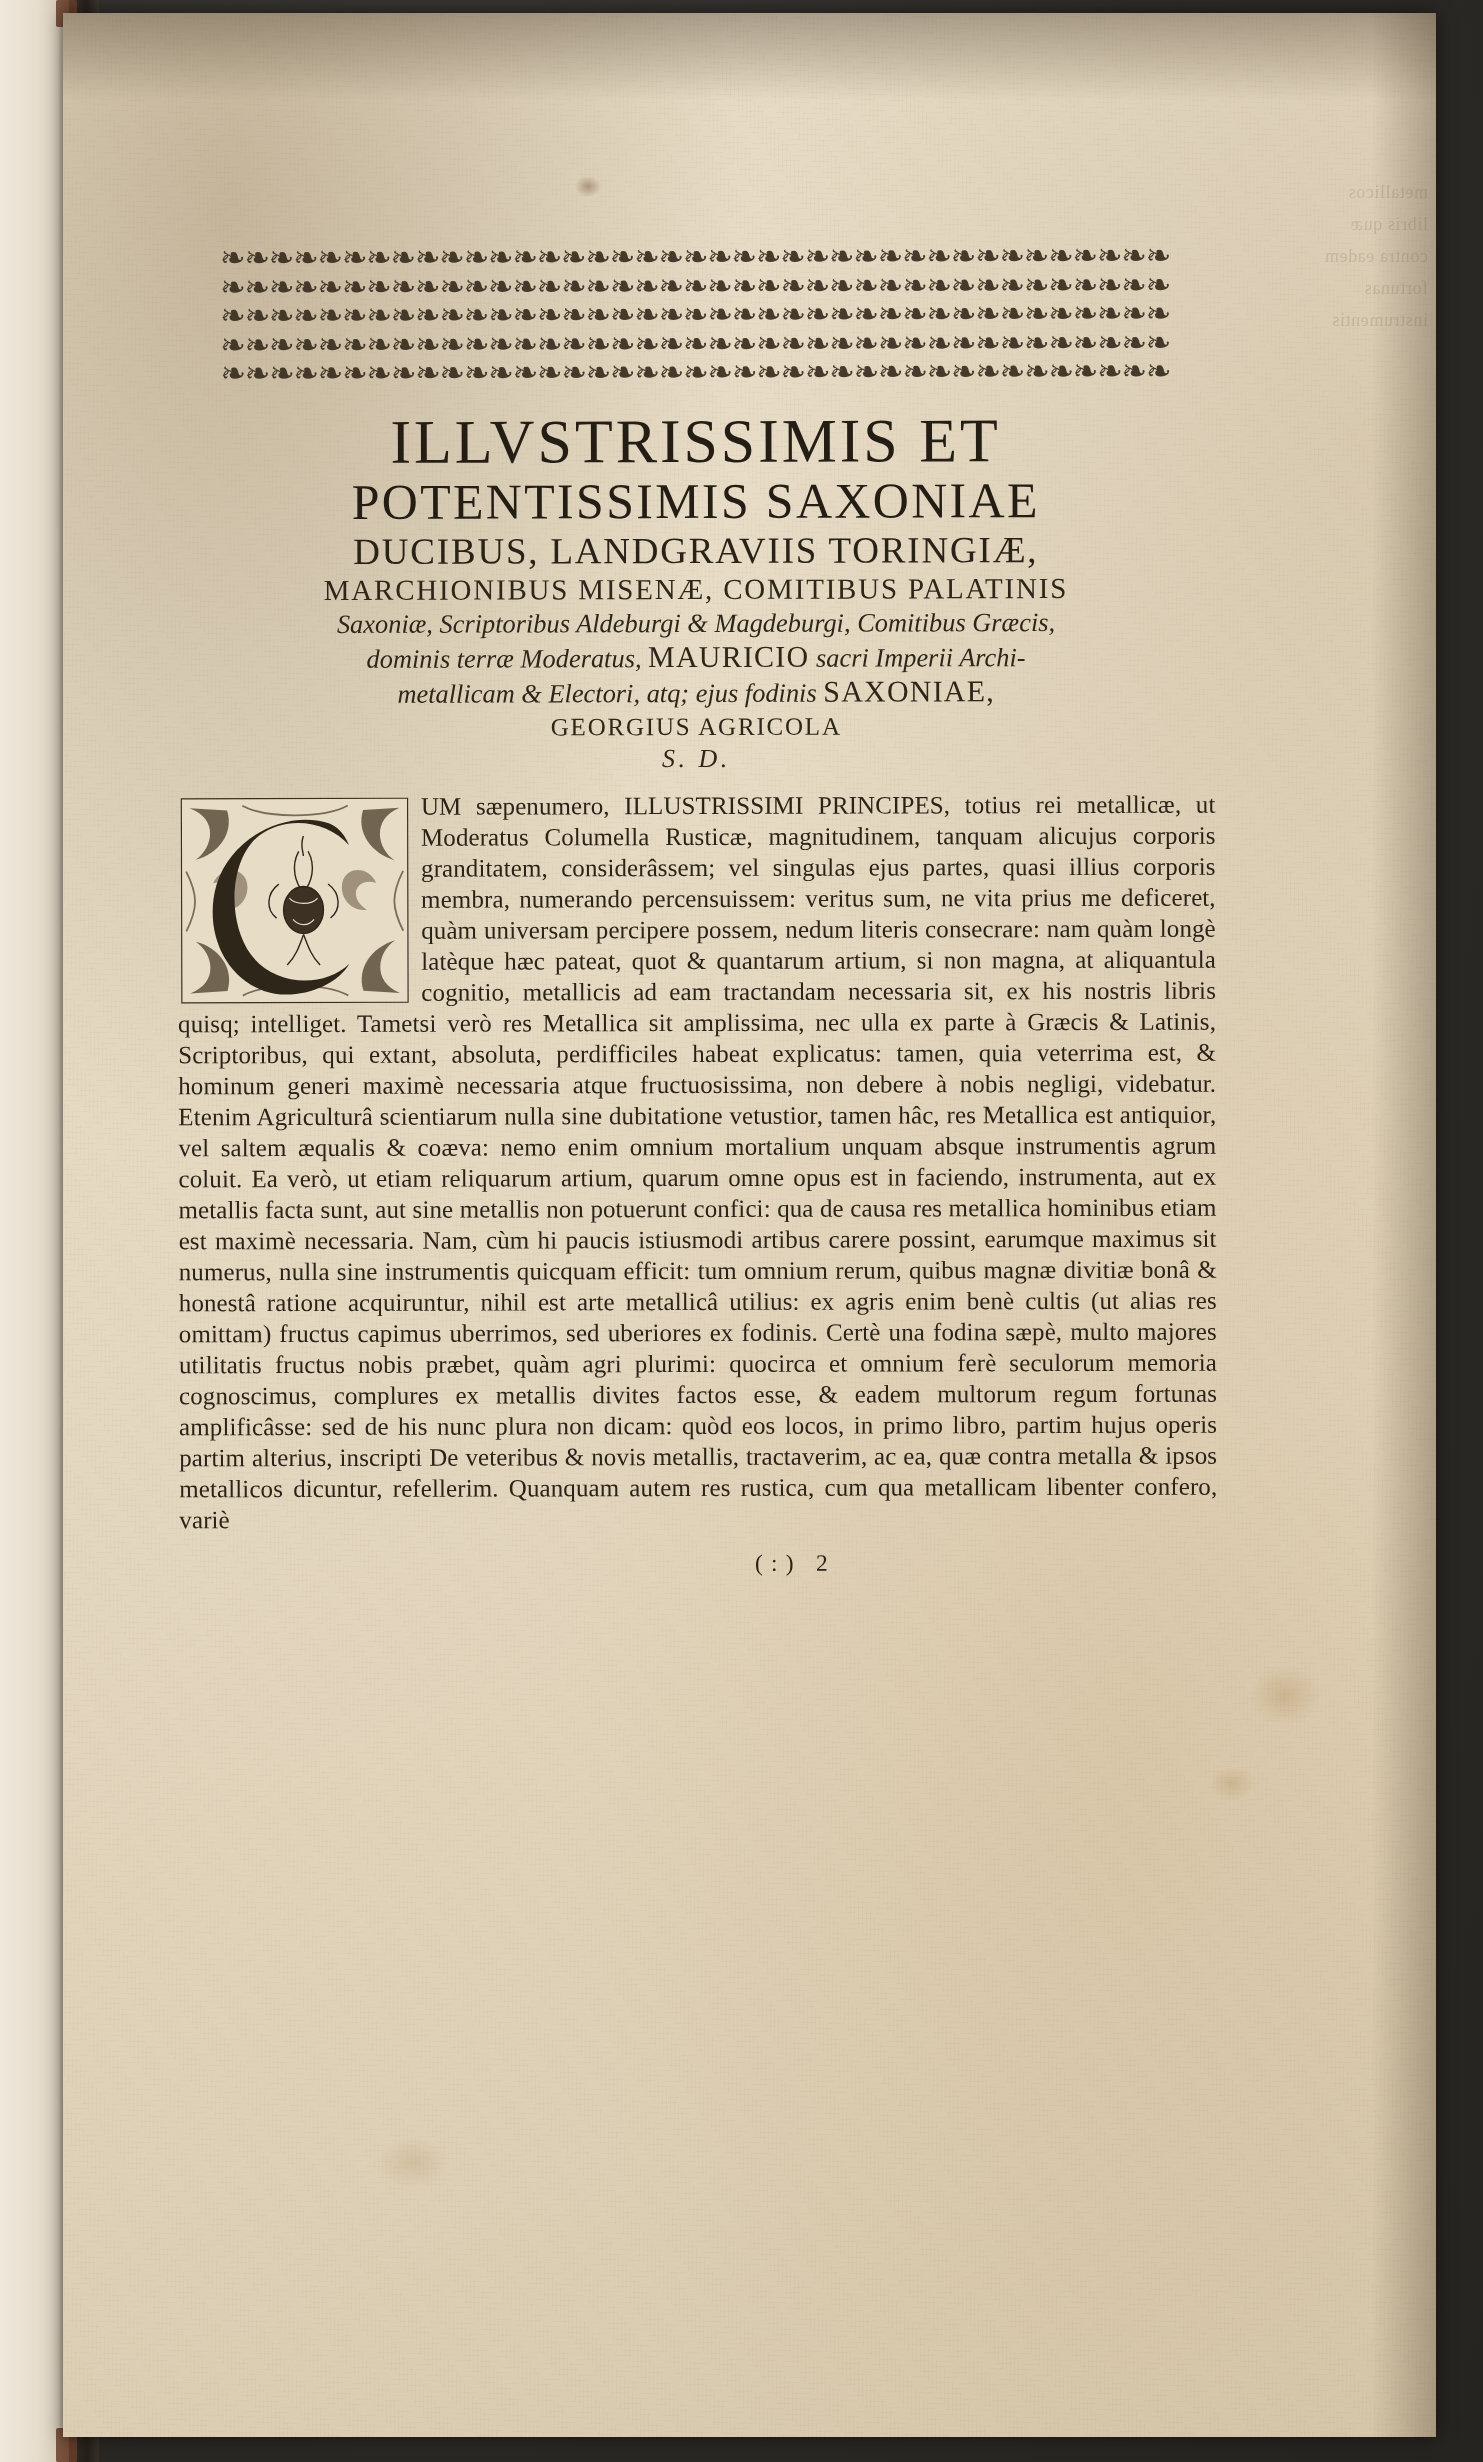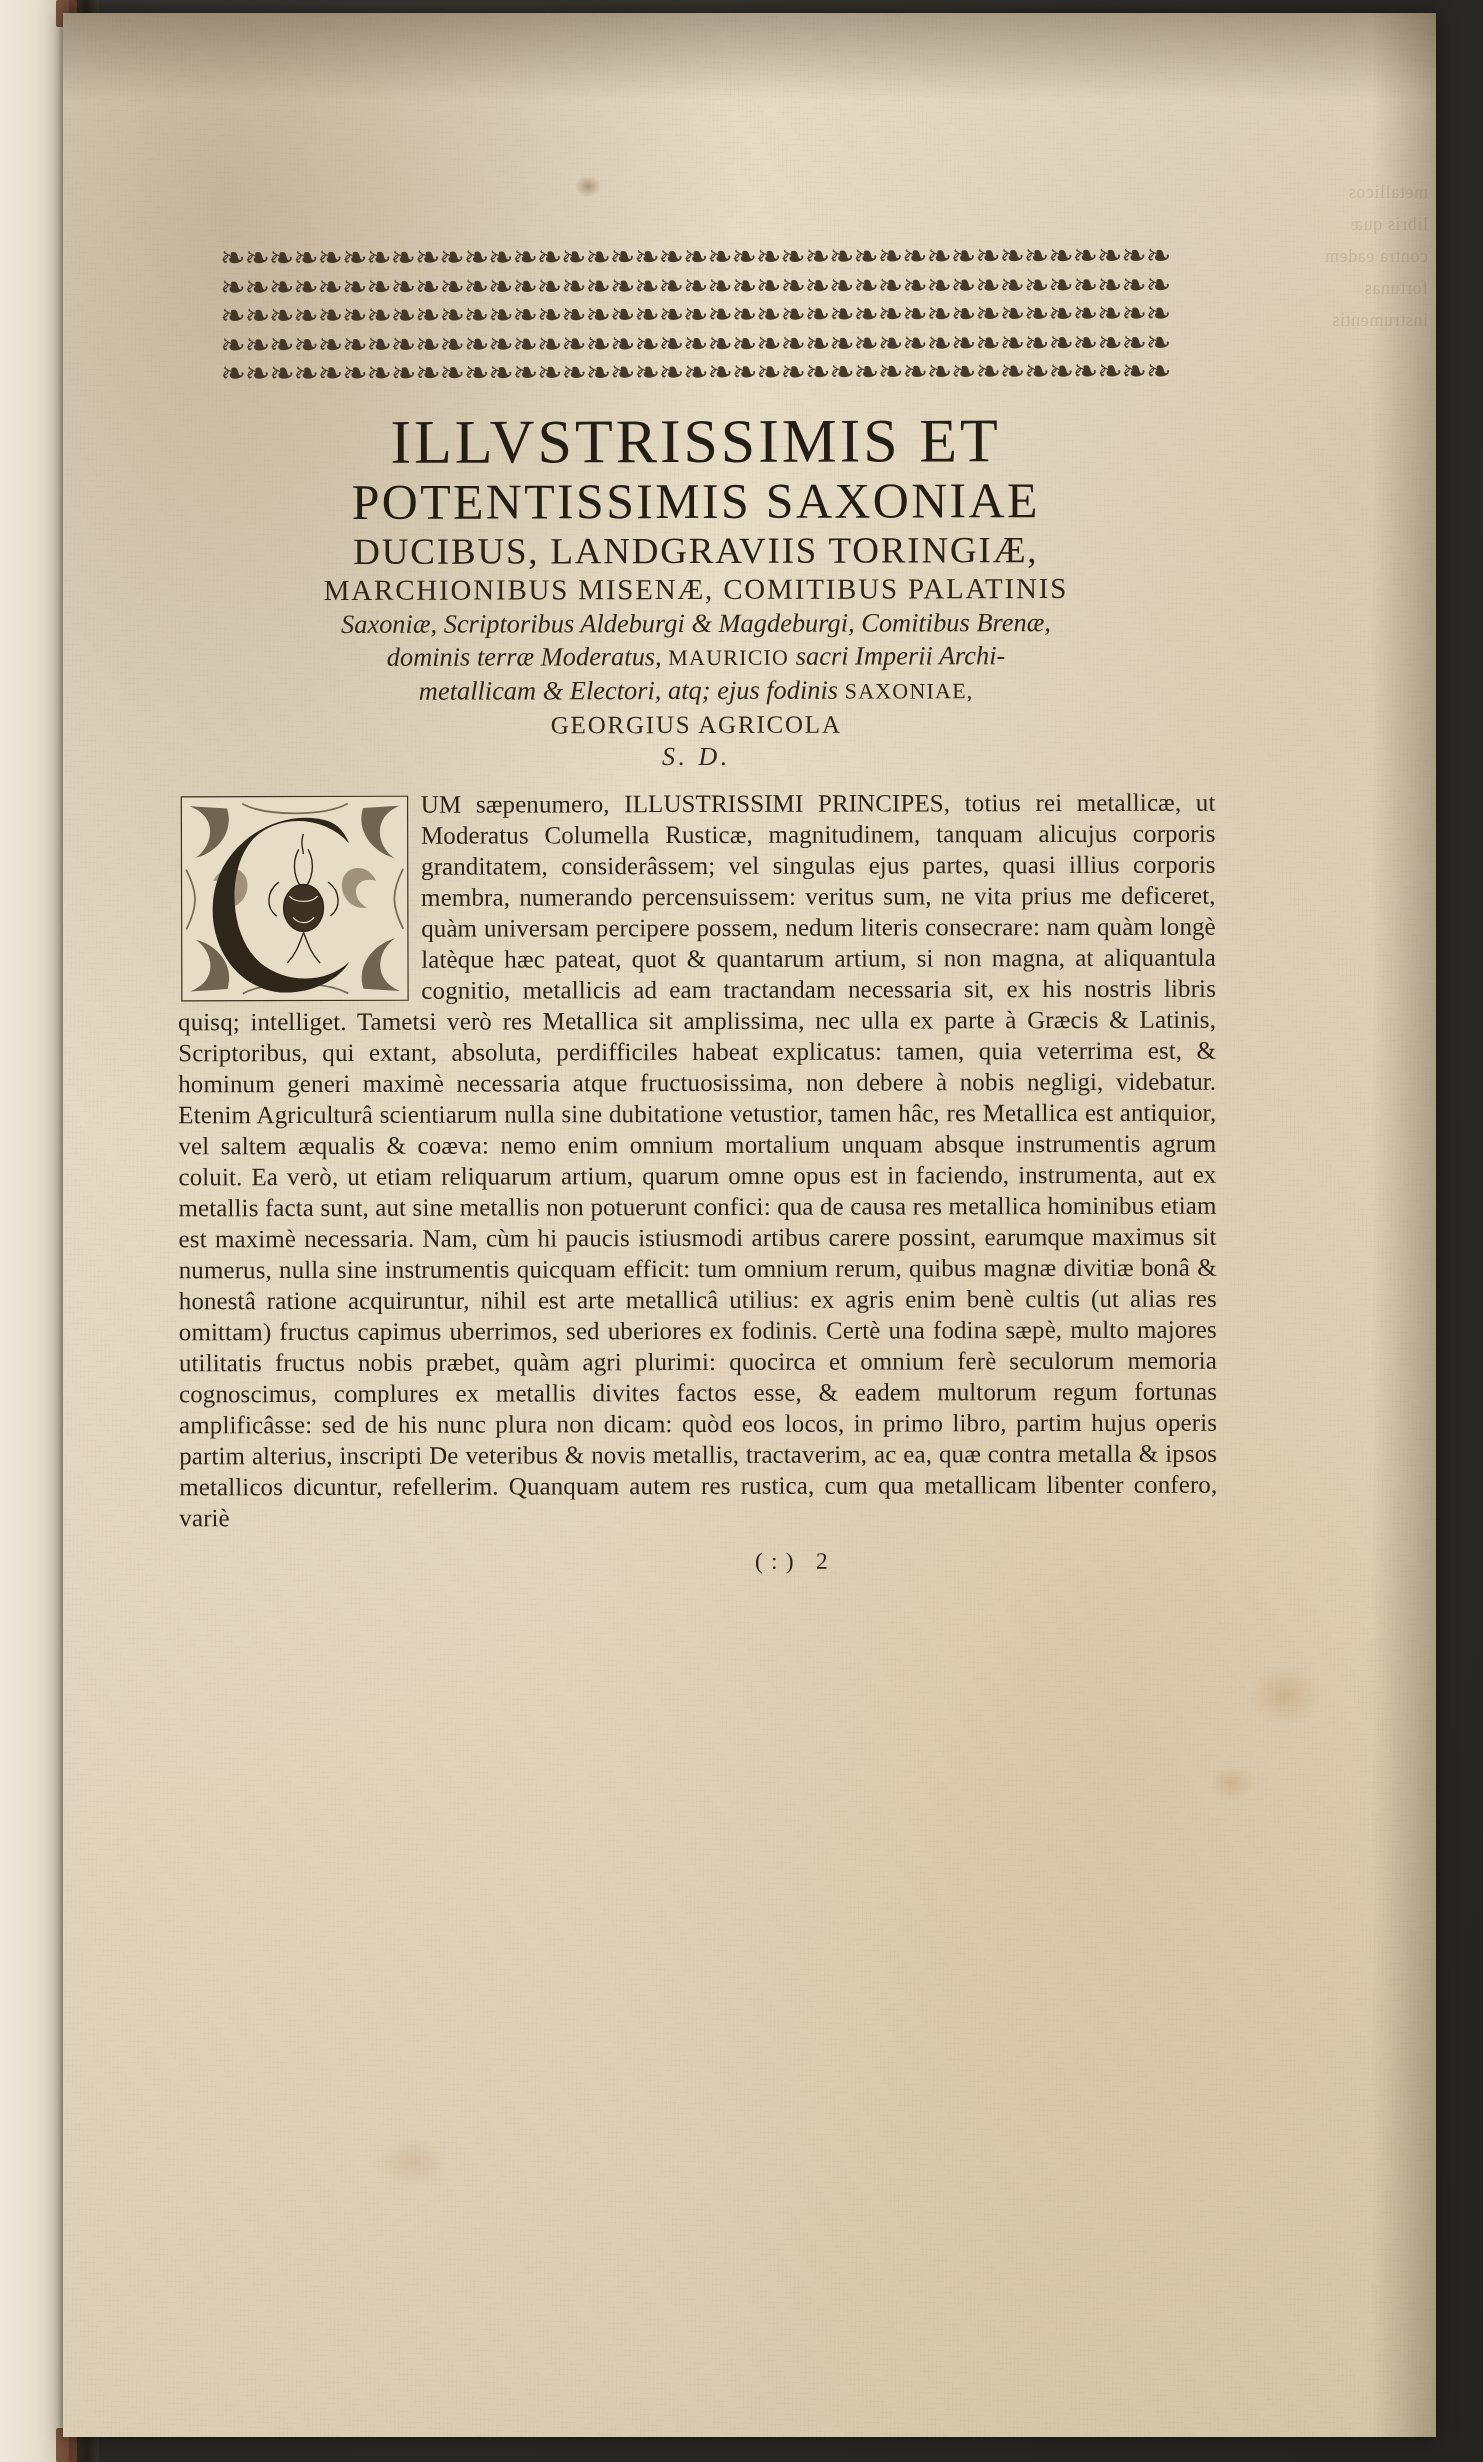--- a/index.html
+++ b/index.html
@@ -194,21 +194,21 @@
   }
   .t-line5, .t-line6, .t-line7 {
     font-size: 26.4px;
     line-height: 33px;
     font-style: italic;
     color: #2e2619;
   }
   .t-line5 .sc, .t-line6 .sc, .t-line7 .sc {
     font-style: normal;
     letter-spacing: 1.2px;
-    font-size: 22px;
+    font-size: 30px;
   }
   .t-line8 {
     font-size: 25px;
     letter-spacing: 1.8px;
     line-height: 33px;
     color: #2e2619;
   }
   .t-line9 {
     font-size: 26px;
     font-style: italic;
@@ -280,21 +280,21 @@
   <div class="content tilt">
 
     <div class="headband">❧❧❧❧❧❧❧❧❧❧❧❧❧❧❧❧❧❧❧❧❧❧❧❧❧❧❧❧❧❧❧❧❧❧❧❧❧❧❧❧❧❧❧❧❧❧❧❧❧❧❧❧❧❧❧❧❧❧❧❧❧❧❧❧❧❧❧❧❧❧❧❧❧❧❧❧❧❧❧❧❧❧❧❧❧❧❧❧❧❧❧❧❧❧❧❧❧❧❧❧❧❧❧❧❧❧❧❧❧❧❧❧❧❧❧❧❧❧❧❧❧❧❧❧❧❧❧❧❧❧❧❧❧❧❧❧❧❧❧❧❧❧❧❧❧❧❧❧❧❧❧❧❧❧❧❧❧❧❧❧❧❧❧❧❧❧❧❧❧❧❧❧❧❧❧❧❧❧❧❧❧❧❧❧❧❧❧❧❧❧❧❧❧❧❧❧❧❧❧❧❧❧❧❧❧❧❧❧❧❧❧❧❧❧❧❧❧❧❧❧❧❧❧❧❧❧❧❧❧❧❧❧❧❧❧❧❧❧❧❧❧❧❧❧❧❧❧❧❧❧❧❧❧❧❧❧</div>
 
     <div class="titleblock">
       <div class="t-line1">ILLVSTRISSIMIS ET</div>
       <div class="t-line2">POTENTISSIMIS SAXONIAE</div>
       <div class="t-line3">DUCIBUS, LANDGRAVIIS TORINGIÆ,</div>
       <div class="t-line4">MARCHIONIBUS MISENÆ, COMITIBUS PALATINIS</div>
       <div class="t-line5">
-        <span>Saxoniæ, Scriptoribus Aldeburgi </span><span>&amp;</span><span> Magdeburgi, Comitibus Brenæ,</span>
+        <span>Saxoniæ, Scriptoribus Aldeburgi </span><span>&amp;</span><span> Magdeburgi, Comitibus Græcis,</span>
       </div>
       <div class="t-line6">
         <span>dominis terræ Moderatus, </span><span class="sc">MAURICIO</span><span> sacri Imperii Archi-</span>
       </div>
       <div class="t-line7">
         <span>metallicam </span><span>&amp;</span><span> Electori, atq; ejus fodinis </span><span class="sc">SAXONIAE,</span>
       </div>
       <div class="t-line8">GEORGIUS AGRICOLA</div>
       <div class="t-line9">S. D.</div>
     </div>

